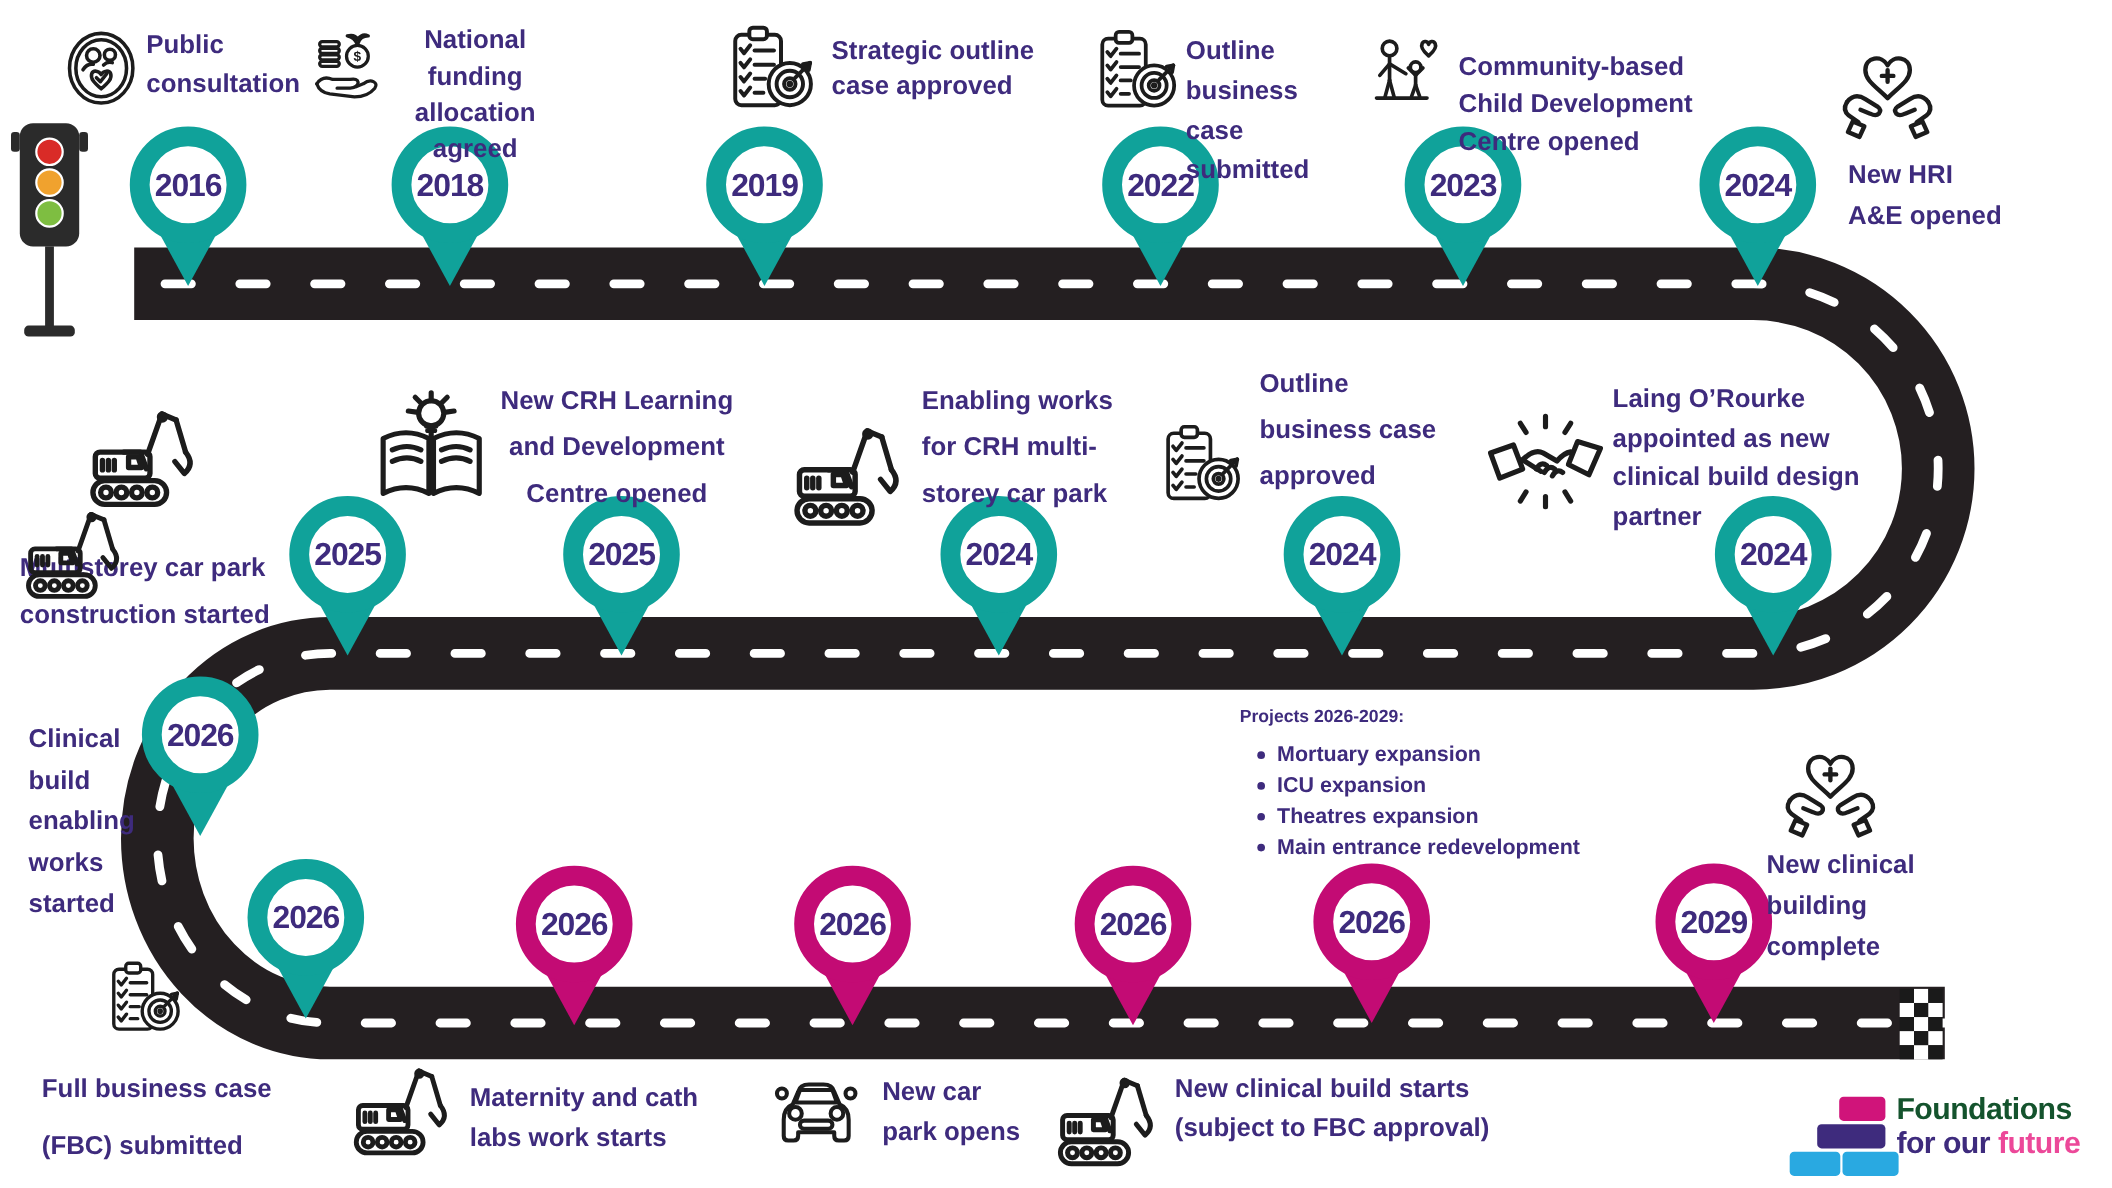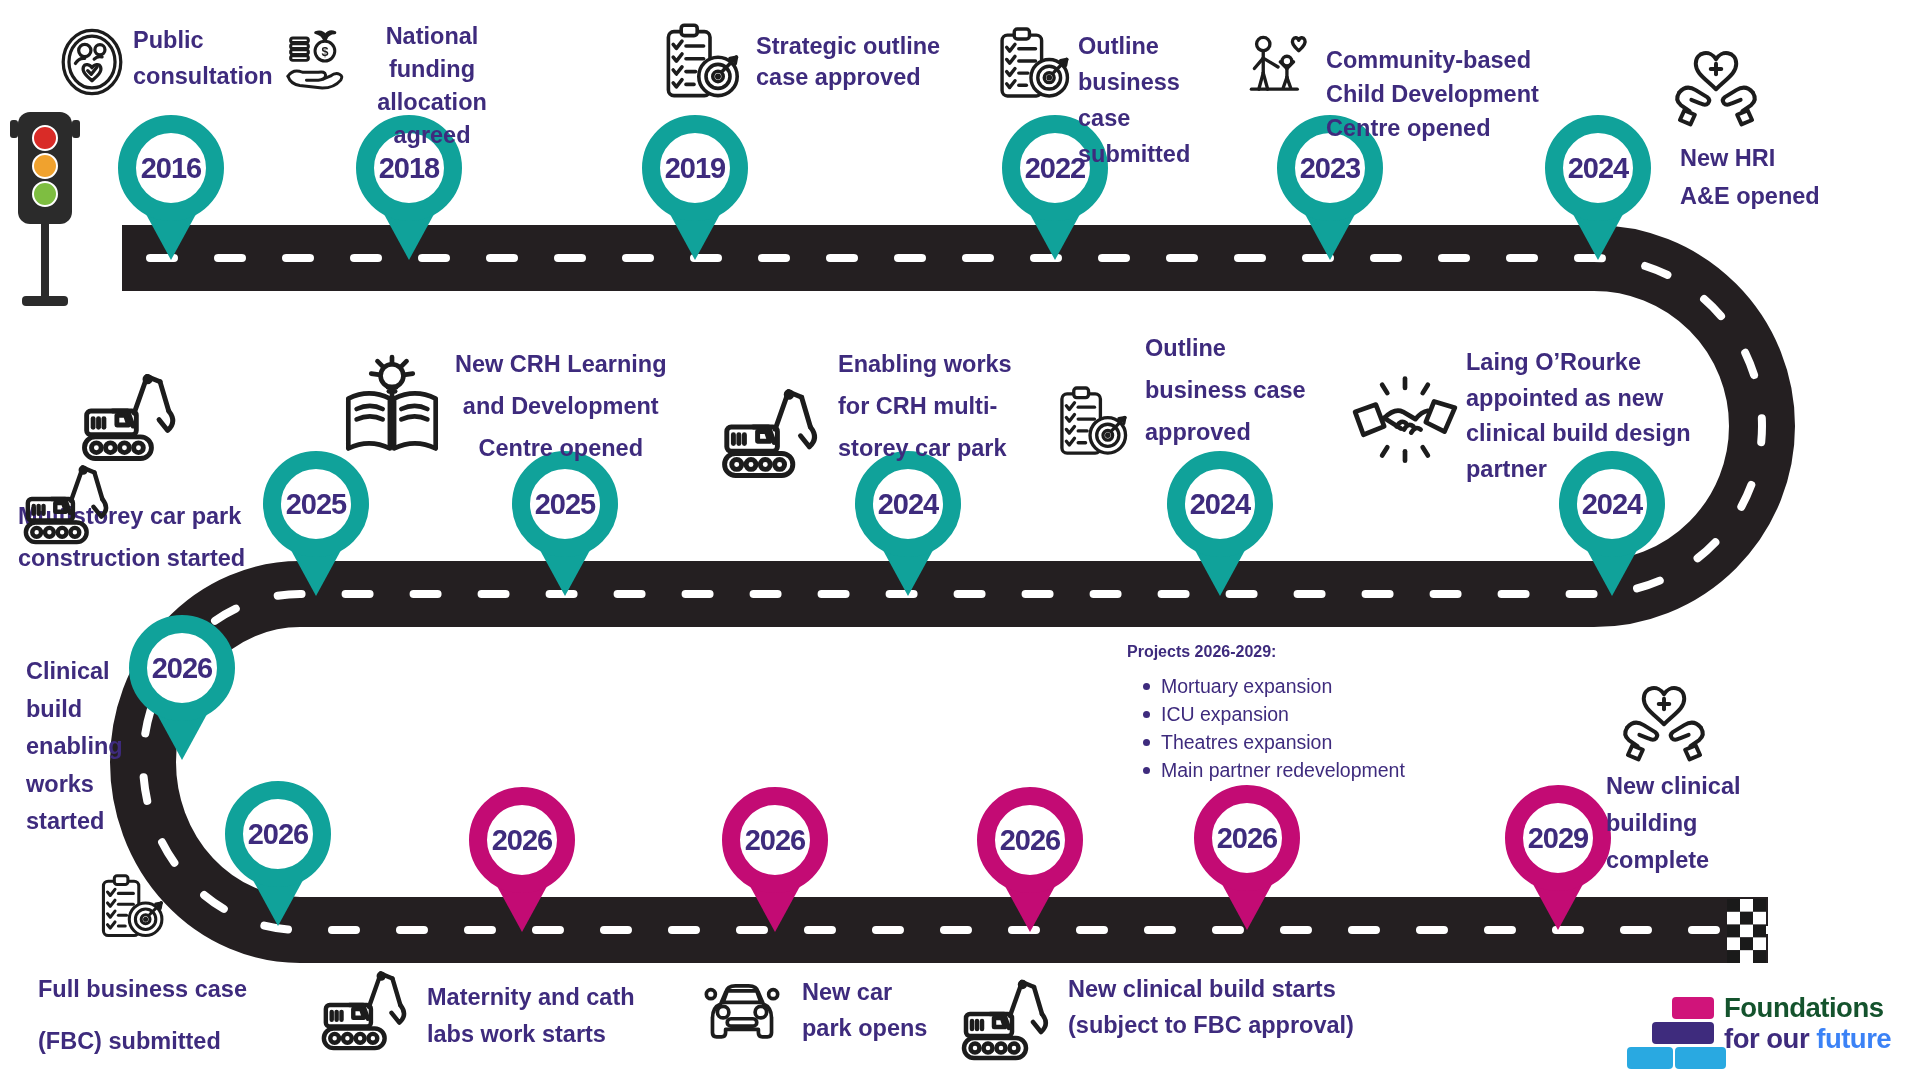--- a/index.html
+++ b/index.html
@@ -6,21 +6,21 @@
   #stage{position:relative;width:1920px;height:1080px;background:#ffffff;overflow:hidden;
          font-family:"Liberation Sans",sans-serif;}
   #road-svg{position:absolute;left:0;top:0;width:1920px;height:1080px;}
   .icon-box{position:absolute;}
   .icon-box svg{width:100%;height:100%;}
   .ms-label{position:absolute;white-space:pre-line;font-weight:bold;color:#3E2B7D;
             font-size:23.5px;letter-spacing:0px;}
   .ms-label.center{text-align:center;}
   #projects-box{position:absolute;left:1127px;top:640px;width:330px;color:#3E2B7D;}
   #projects-heading{font-size:16px;font-weight:bold;line-height:24px;}
-  #projects-list{list-style:none;margin:8px 0 0 0;padding:0;font-size:19.5px;font-weight:normal;}
+  #projects-list{list-style:none;margin:8px 0 0 0;padding:0;font-size:19.5px;font-weight:bold;}
   #projects-list li{line-height:28px;position:relative;padding-left:34px;}
   #projects-list li::before{content:"";position:absolute;left:16px;top:11px;width:7px;height:7px;
             border-radius:50%;background:#3E2B7D;}
   #logo{position:absolute;left:1620px;top:992px;width:300px;height:80px;}
   .brick{position:absolute;border-radius:4px;}
   #logo-text{position:absolute;left:104px;top:0px;font-weight:bold;line-height:31px;font-size:27.5px;letter-spacing:-0.5px;}
   #logo-line1{display:block;}
   #logo-line2{display:block;}
 </style>
 </head>
@@ -383,28 +383,28 @@
 building
 complete</div>
     </div>
 
   <div id="projects-box">
     <div id="projects-heading">Projects 2026-2029:</div>
     <ul id="projects-list">
         <li>Mortuary expansion</li>
         <li>ICU expansion</li>
         <li>Theatres expansion</li>
-        <li>Main partner redevelopment</li>
+        <li>Main entrance redevelopment</li>
       </ul>
   </div>
 
   <div id="logo">
     <div class="brick" style="left:52px;top:5px;width:42px;height:22px;background:#D0147A;"></div>
     <div class="brick" style="left:32px;top:30px;width:62px;height:22px;background:#3E2B7D;"></div>
     <div class="brick" style="left:7px;top:55px;width:46px;height:22px;background:#29A9E1;"></div>
     <div class="brick" style="left:55px;top:55px;width:51px;height:22px;background:#29A9E1;"></div>
     <div id="logo-text">
       <span id="logo-line1" style="color:#14532d;">Foundations</span>
-      <span id="logo-line2" style="color:#3E2B7D;"><span>for our </span><span style="color:#3b82f6;">future</span></span>
+      <span id="logo-line2" style="color:#3E2B7D;"><span>for our </span><span style="color:#ec4899;">future</span></span>
     </div>
   </div>
 
 </div>
 
 </body></html>

